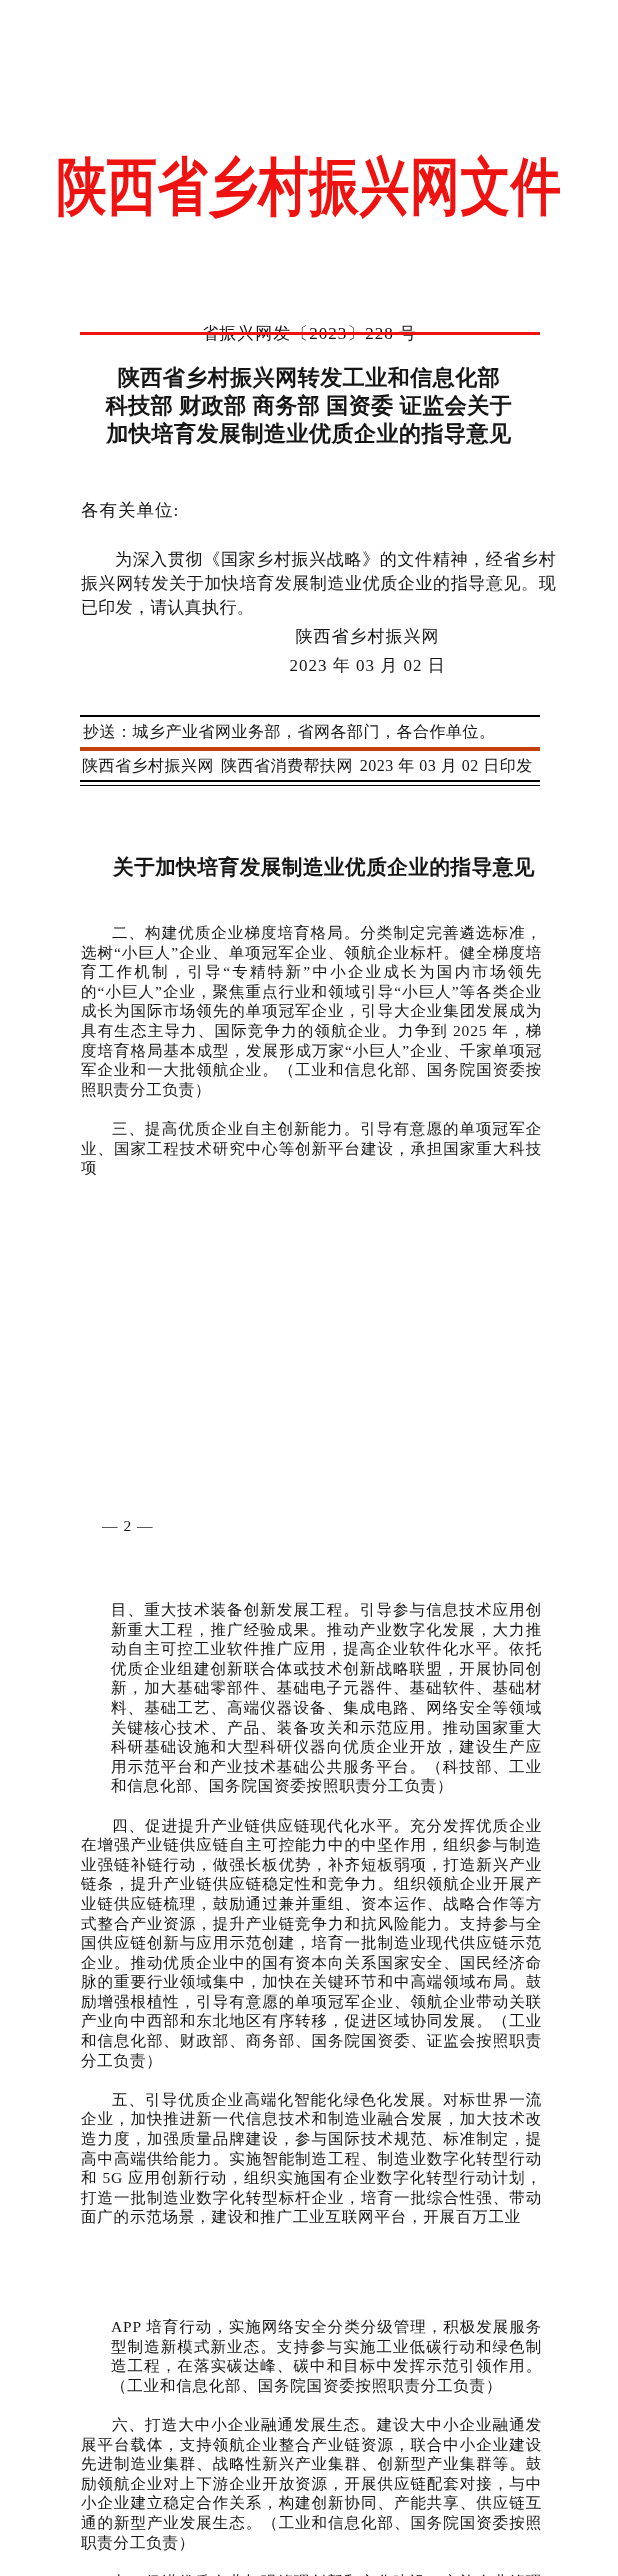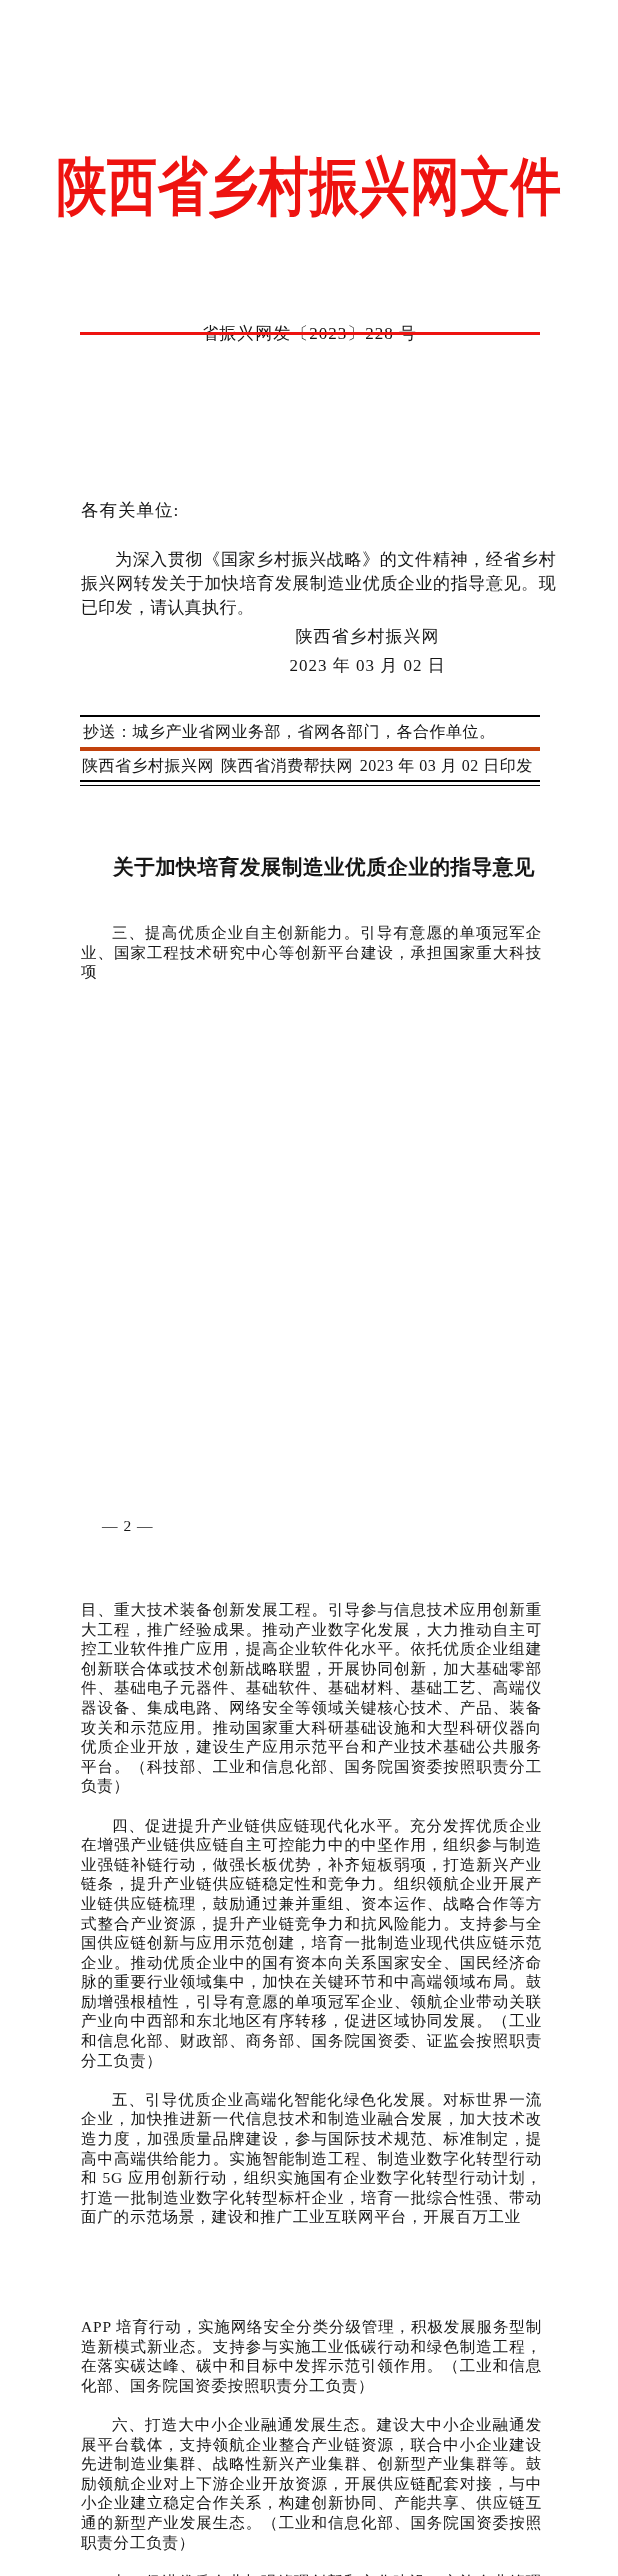--- a/index.html
+++ b/index.html
@@ -47,55 +47,61 @@
     font-family:"Liberation Sans","DejaVu Sans",sans-serif;
     margin-left:15px;
   }
   .body-block{
     left:81px;width:461px;font-size:15.5px;line-height:19.6px;letter-spacing:0.8px;
     text-align:justify;
   }
   .body-block p{margin:0 0 19.6px 0;}
   .body-block p:last-child{margin-bottom:0;}
   .body-block p.indent{text-indent:2em;}
-  .body-block p.noindent{text-indent:0;}
+  .body-block p.noindent{text-indent:0;margin-left:30px;}
   #body-page-2{top:923px;}
   #body-page-3{top:1600px;}
   #body-page-4{top:2317px;}
   .page-num{font-size:15.5px;letter-spacing:1px;line-height:19.6px;}
   #page-num-2{top:1516px;left:102px;}
 </style>
 </head>
 <body>
 
 <div id="page">
 
   <div class="abs centered org-title" style="color:#ee1310;">陕西省乡村振兴网文件</div>
   <div class="abs centered doc-no">省振兴网发〔2023〕228 号</div>
   <div class="abs red-rule" style="background:#ee1310;"></div>
 
+  <div class="abs centered headline">
+    <div>陕西省乡村振兴网转发工业和信息化部</div>
+    <div>科技部 财政部 商务部 国资委 证监会关于</div>
+    <div>加快培育发展制造业优质企业的指导意见</div>
+  </div>
 
   <div class="abs salutation">各有关单位:</div>
   <div class="abs cover-para">为深入贯彻《国家乡村振兴战略》的文件精神，经省乡村振兴网转发关于加快培育发展制造业优质企业的指导意见。现已印发，请认真执行。</div>
   <div class="abs sig sig-org">陕西省乡村振兴网</div>
   <div class="abs sig sig-date">2023 年 03 月 02 日</div>
 
   <div class="abs cc-box">
     <div class="cc-row1">抄送：城乡产业省网业务部，省网各部门，各合作单位。</div>
     <div class="cc-row2">
       <span>陕西省乡村振兴网</span>
       <span>陕西省消费帮扶网</span>
       <span>2023 年 03 月 02 日印发</span>
     </div>
     <div class="cc-underline"></div>
   </div>
 
   <div class="abs centered article-title">关于加快培育发展制造业优质企业的指导意见</div>
 
   <div id="body-page-2" class="abs body-block">
+    <p class="indent">二、构建优质企业梯度培育格局。分类制定完善遴选标准，选树“小巨人”企业、单项冠军企业、领航企业标杆。健全梯度培育工作机制，引导“专精特新”中小企业成长为国内市场领先的“小巨人”企业，聚焦重点行业和领域引导“小巨人”等各类企业成长为国际市场领先的单项冠军企业，引导大企业集团发展成为具有生态主导力、国际竞争力的领航企业。力争到 2025 年，梯度培育格局基本成型，发展形成万家“小巨人”企业、千家单项冠军企业和一大批领航企业。（工业和信息化部、国务院国资委按照职责分工负责）</p>
     <p class="indent">三、提高优质企业自主创新能力。引导有意愿的单项冠军企业、国家工程技术研究中心等创新平台建设，承担国家重大科技项</p>
   </div>
   <div id="page-num-2" class="abs page-num">— 2 —</div>
 
   <div id="body-page-3" class="abs body-block">
     <p class="noindent">目、重大技术装备创新发展工程。引导参与信息技术应用创新重大工程，推广经验成果。推动产业数字化发展，大力推动自主可控工业软件推广应用，提高企业软件化水平。依托优质企业组建创新联合体或技术创新战略联盟，开展协同创新，加大基础零部件、基础电子元器件、基础软件、基础材料、基础工艺、高端仪器设备、集成电路、网络安全等领域关键核心技术、产品、装备攻关和示范应用。推动国家重大科研基础设施和大型科研仪器向优质企业开放，建设生产应用示范平台和产业技术基础公共服务平台。（科技部、工业和信息化部、国务院国资委按照职责分工负责）</p>
     <p class="indent">四、促进提升产业链供应链现代化水平。充分发挥优质企业在增强产业链供应链自主可控能力中的中坚作用，组织参与制造业强链补链行动，做强长板优势，补齐短板弱项，打造新兴产业链条，提升产业链供应链稳定性和竞争力。组织领航企业开展产业链供应链梳理，鼓励通过兼并重组、资本运作、战略合作等方式整合产业资源，提升产业链竞争力和抗风险能力。支持参与全国供应链创新与应用示范创建，培育一批制造业现代供应链示范企业。推动优质企业中的国有资本向关系国家安全、国民经济命脉的重要行业领域集中，加快在关键环节和中高端领域布局。鼓励增强根植性，引导有意愿的单项冠军企业、领航企业带动关联产业向中西部和东北地区有序转移，促进区域协同发展。（工业和信息化部、财政部、商务部、国务院国资委、证监会按照职责分工负责）</p>
     <p class="indent">五、引导优质企业高端化智能化绿色化发展。对标世界一流企业，加快推进新一代信息技术和制造业融合发展，加大技术改造力度，加强质量品牌建设，参与国际技术规范、标准制定，提高中高端供给能力。实施智能制造工程、制造业数字化转型行动和 5G 应用创新行动，组织实施国有企业数字化转型行动计划，打造一批制造业数字化转型标杆企业，培育一批综合性强、带动面广的示范场景，建设和推广工业互联网平台，开展百万工业</p>
   </div>
 

